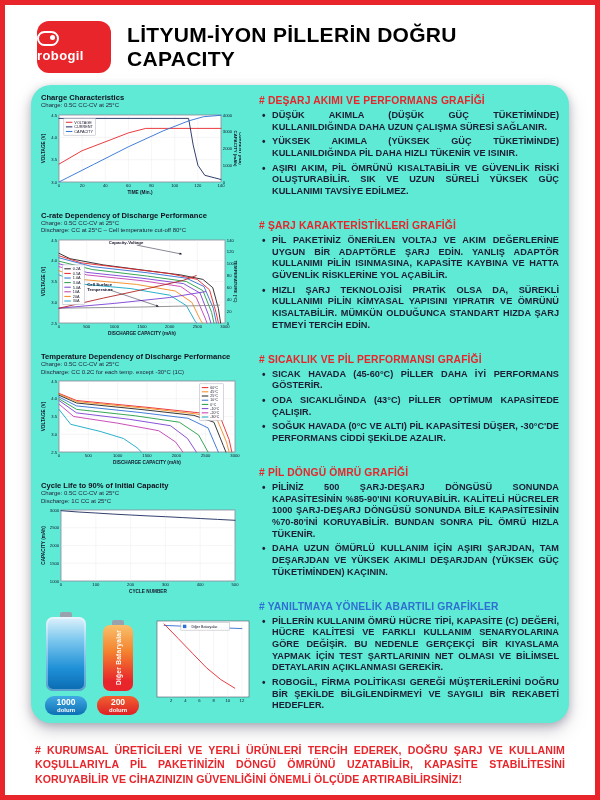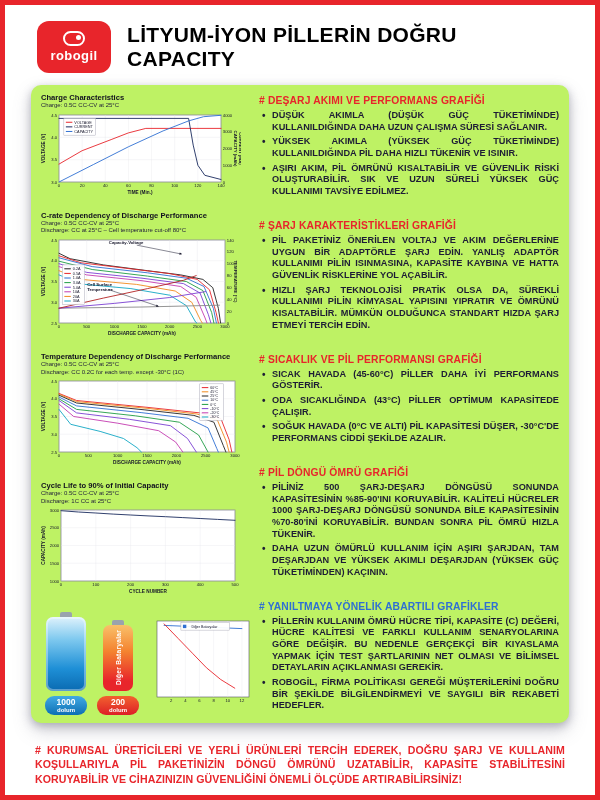--- a/index.html
+++ b/index.html
@@ -1,26 +1,26 @@
 <!DOCTYPE html>
 <html><head>
 <meta charset="utf-8">
 <style>
 *{margin:0;padding:0;box-sizing:border-box}
 html,body{width:600px;height:800px;background:#fff}
 .page{width:600px;height:800px;border:5px solid #e8252b;background:#fff;position:relative;
   font-family:"Liberation Sans",sans-serif;overflow:hidden;padding-top:12px}
 .header{display:flex;align-items:center;gap:16px;padding:4px 30px 0 32px}
 .logo{width:74px;height:52px;background:#e8252b;border-radius:12px;display:flex;flex-direction:column;
-  align-items:center;justify-content:center;gap:2px;flex:0 0 auto}
+  justify-content:center;gap:2px;flex:0 0 auto}
 .logo-mark{width:22px;height:15px;border:2px solid #fff;border-radius:9px;position:relative}
 .logo-mark::after{content:'';position:absolute;right:2px;top:2px;width:5px;height:5px;background:#fff;border-radius:50%}
 .logo-text{color:#fff;font-weight:bold;font-size:13px;letter-spacing:.4px}
 .title{color:#000000;font-size:21px;line-height:1.12;font-weight:800;letter-spacing:.3px}
-.card{margin:12px 26px 0;height:638px;background:#bef264;border-radius:10px;
+.card{margin:12px 26px 0;height:638px;background:#5eead4;border-radius:20px;
   box-shadow:0 3px 8px rgba(110,110,130,.45),0 8px 18px rgba(110,110,130,.28);
   padding:8px 10px;display:flex;gap:10px}
 .col-left{width:208px;flex:0 0 auto;display:flex;flex-direction:column;justify-content:space-between}
 .col-right{flex:1;display:flex;flex-direction:column;justify-content:space-between;padding-top:2px}
 .c-title{font-size:7.6px;font-weight:bold;color:#10101e}
 .c-sub{font-size:6px;color:#23233b;line-height:1.25}
 .c-sub:empty{display:none}
 .chart{margin-top:1px}
 svg{display:block}
 svg text{font-family:"Liberation Sans",sans-serif}

